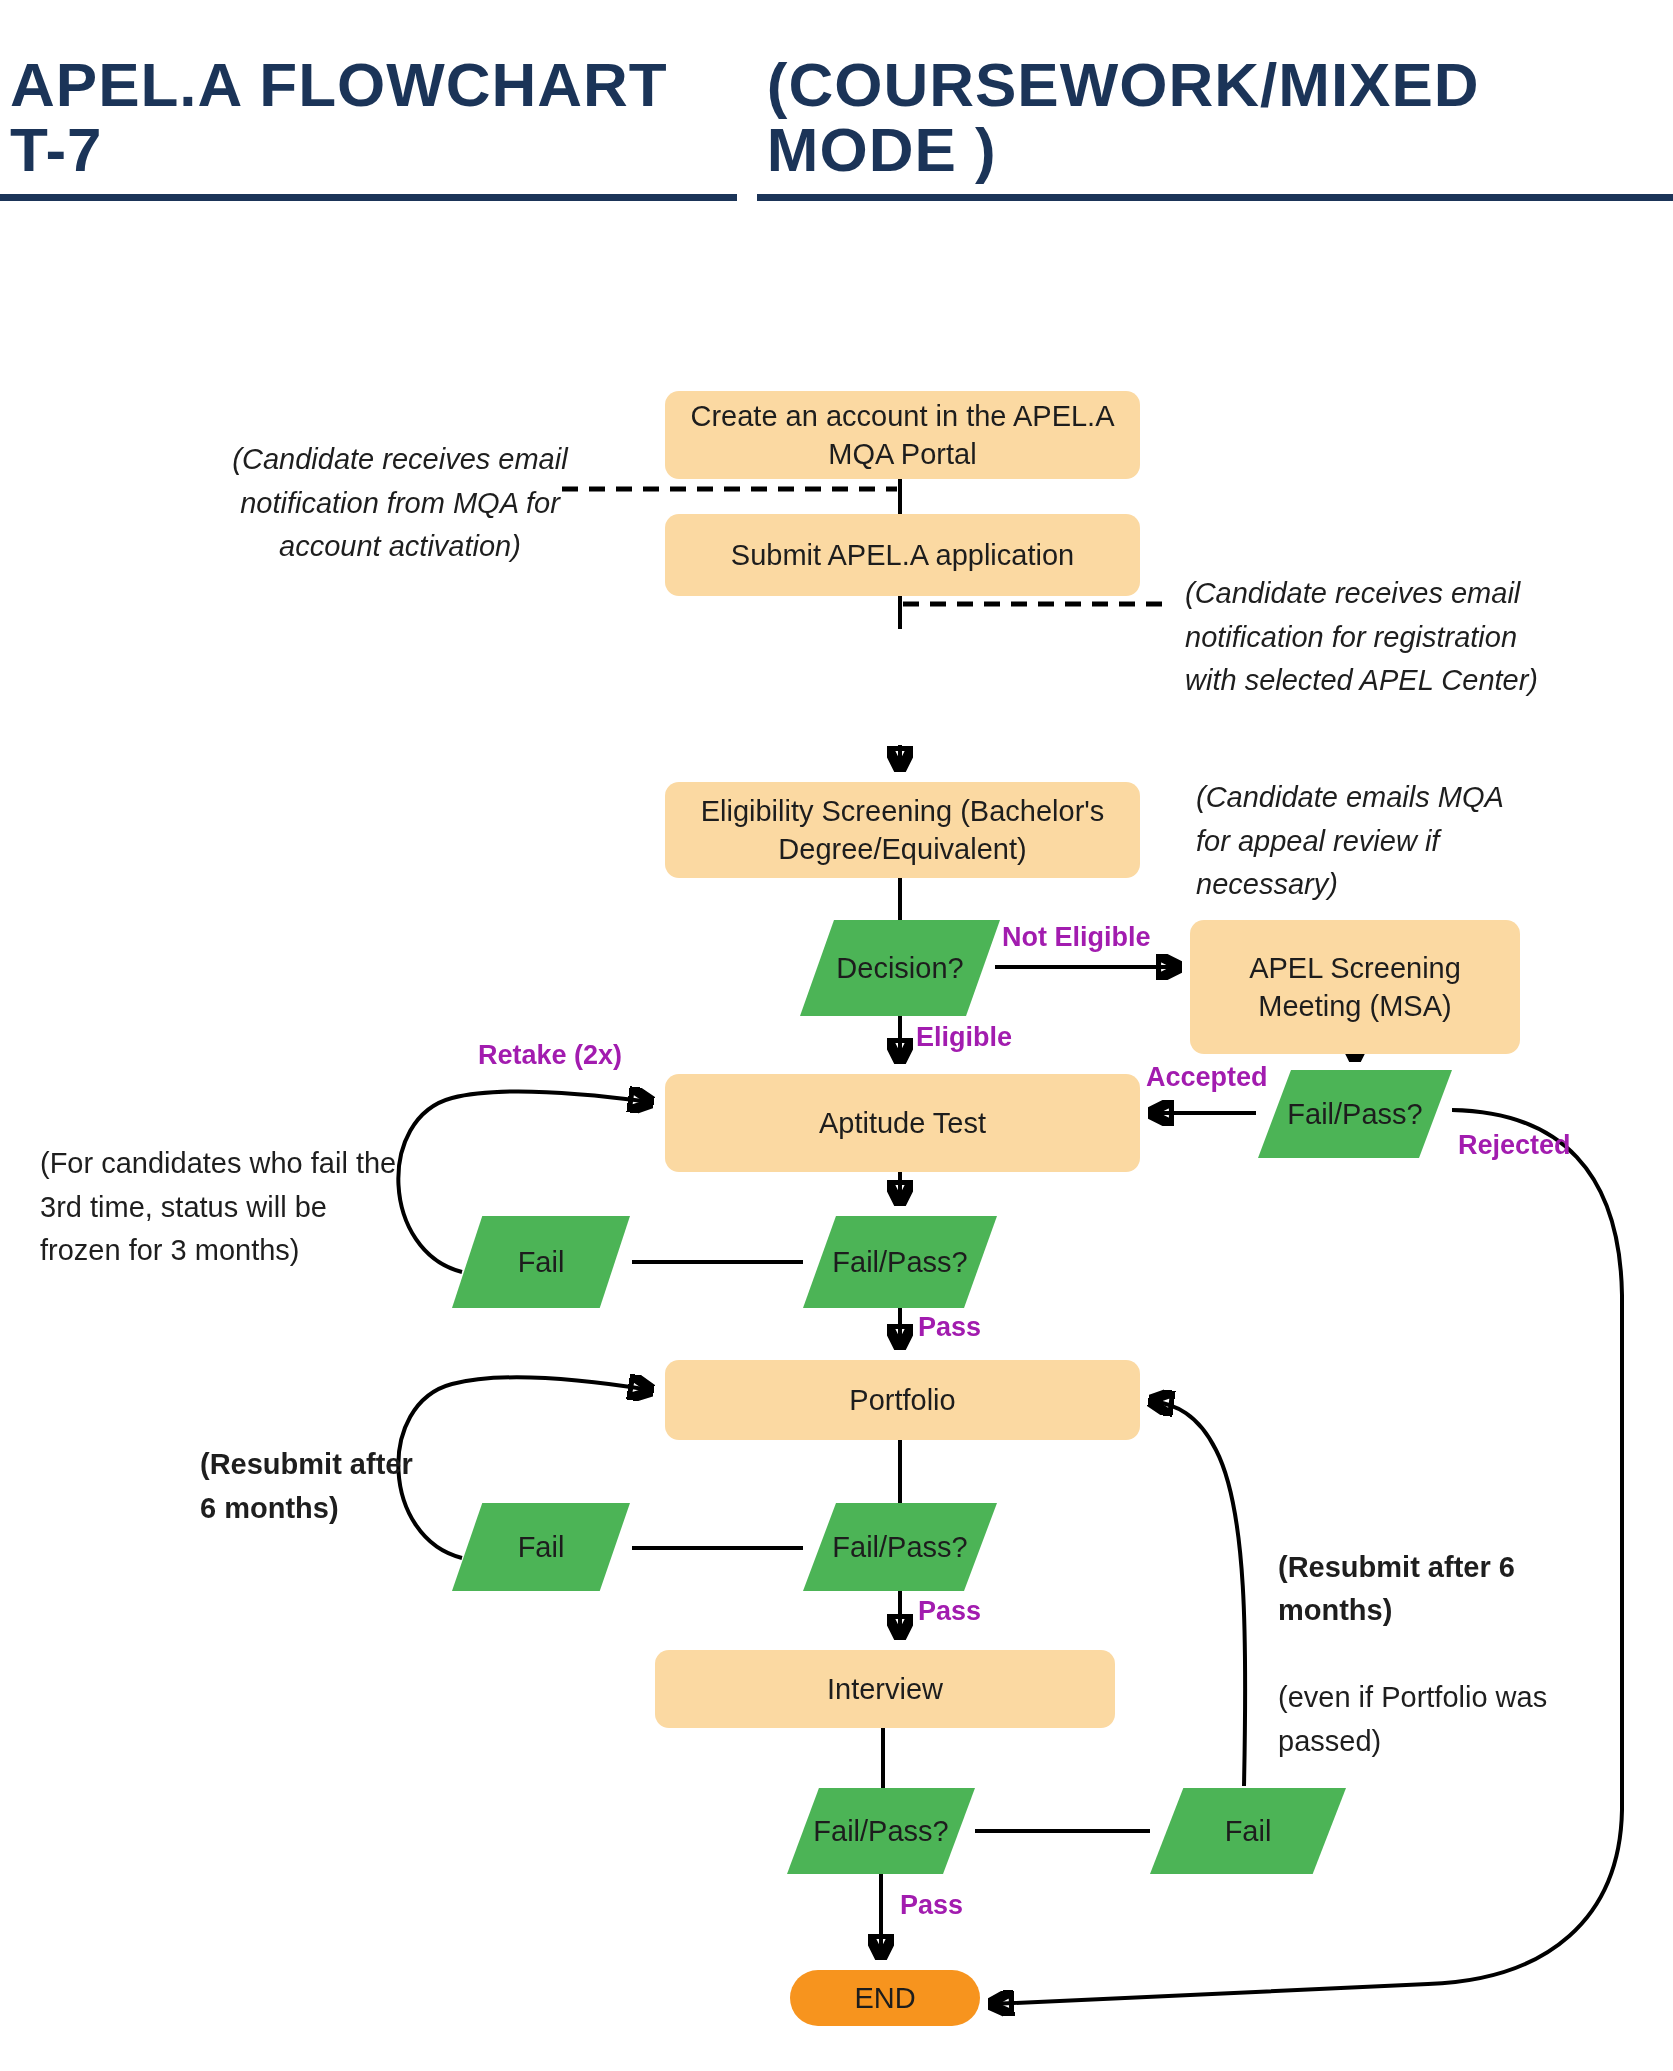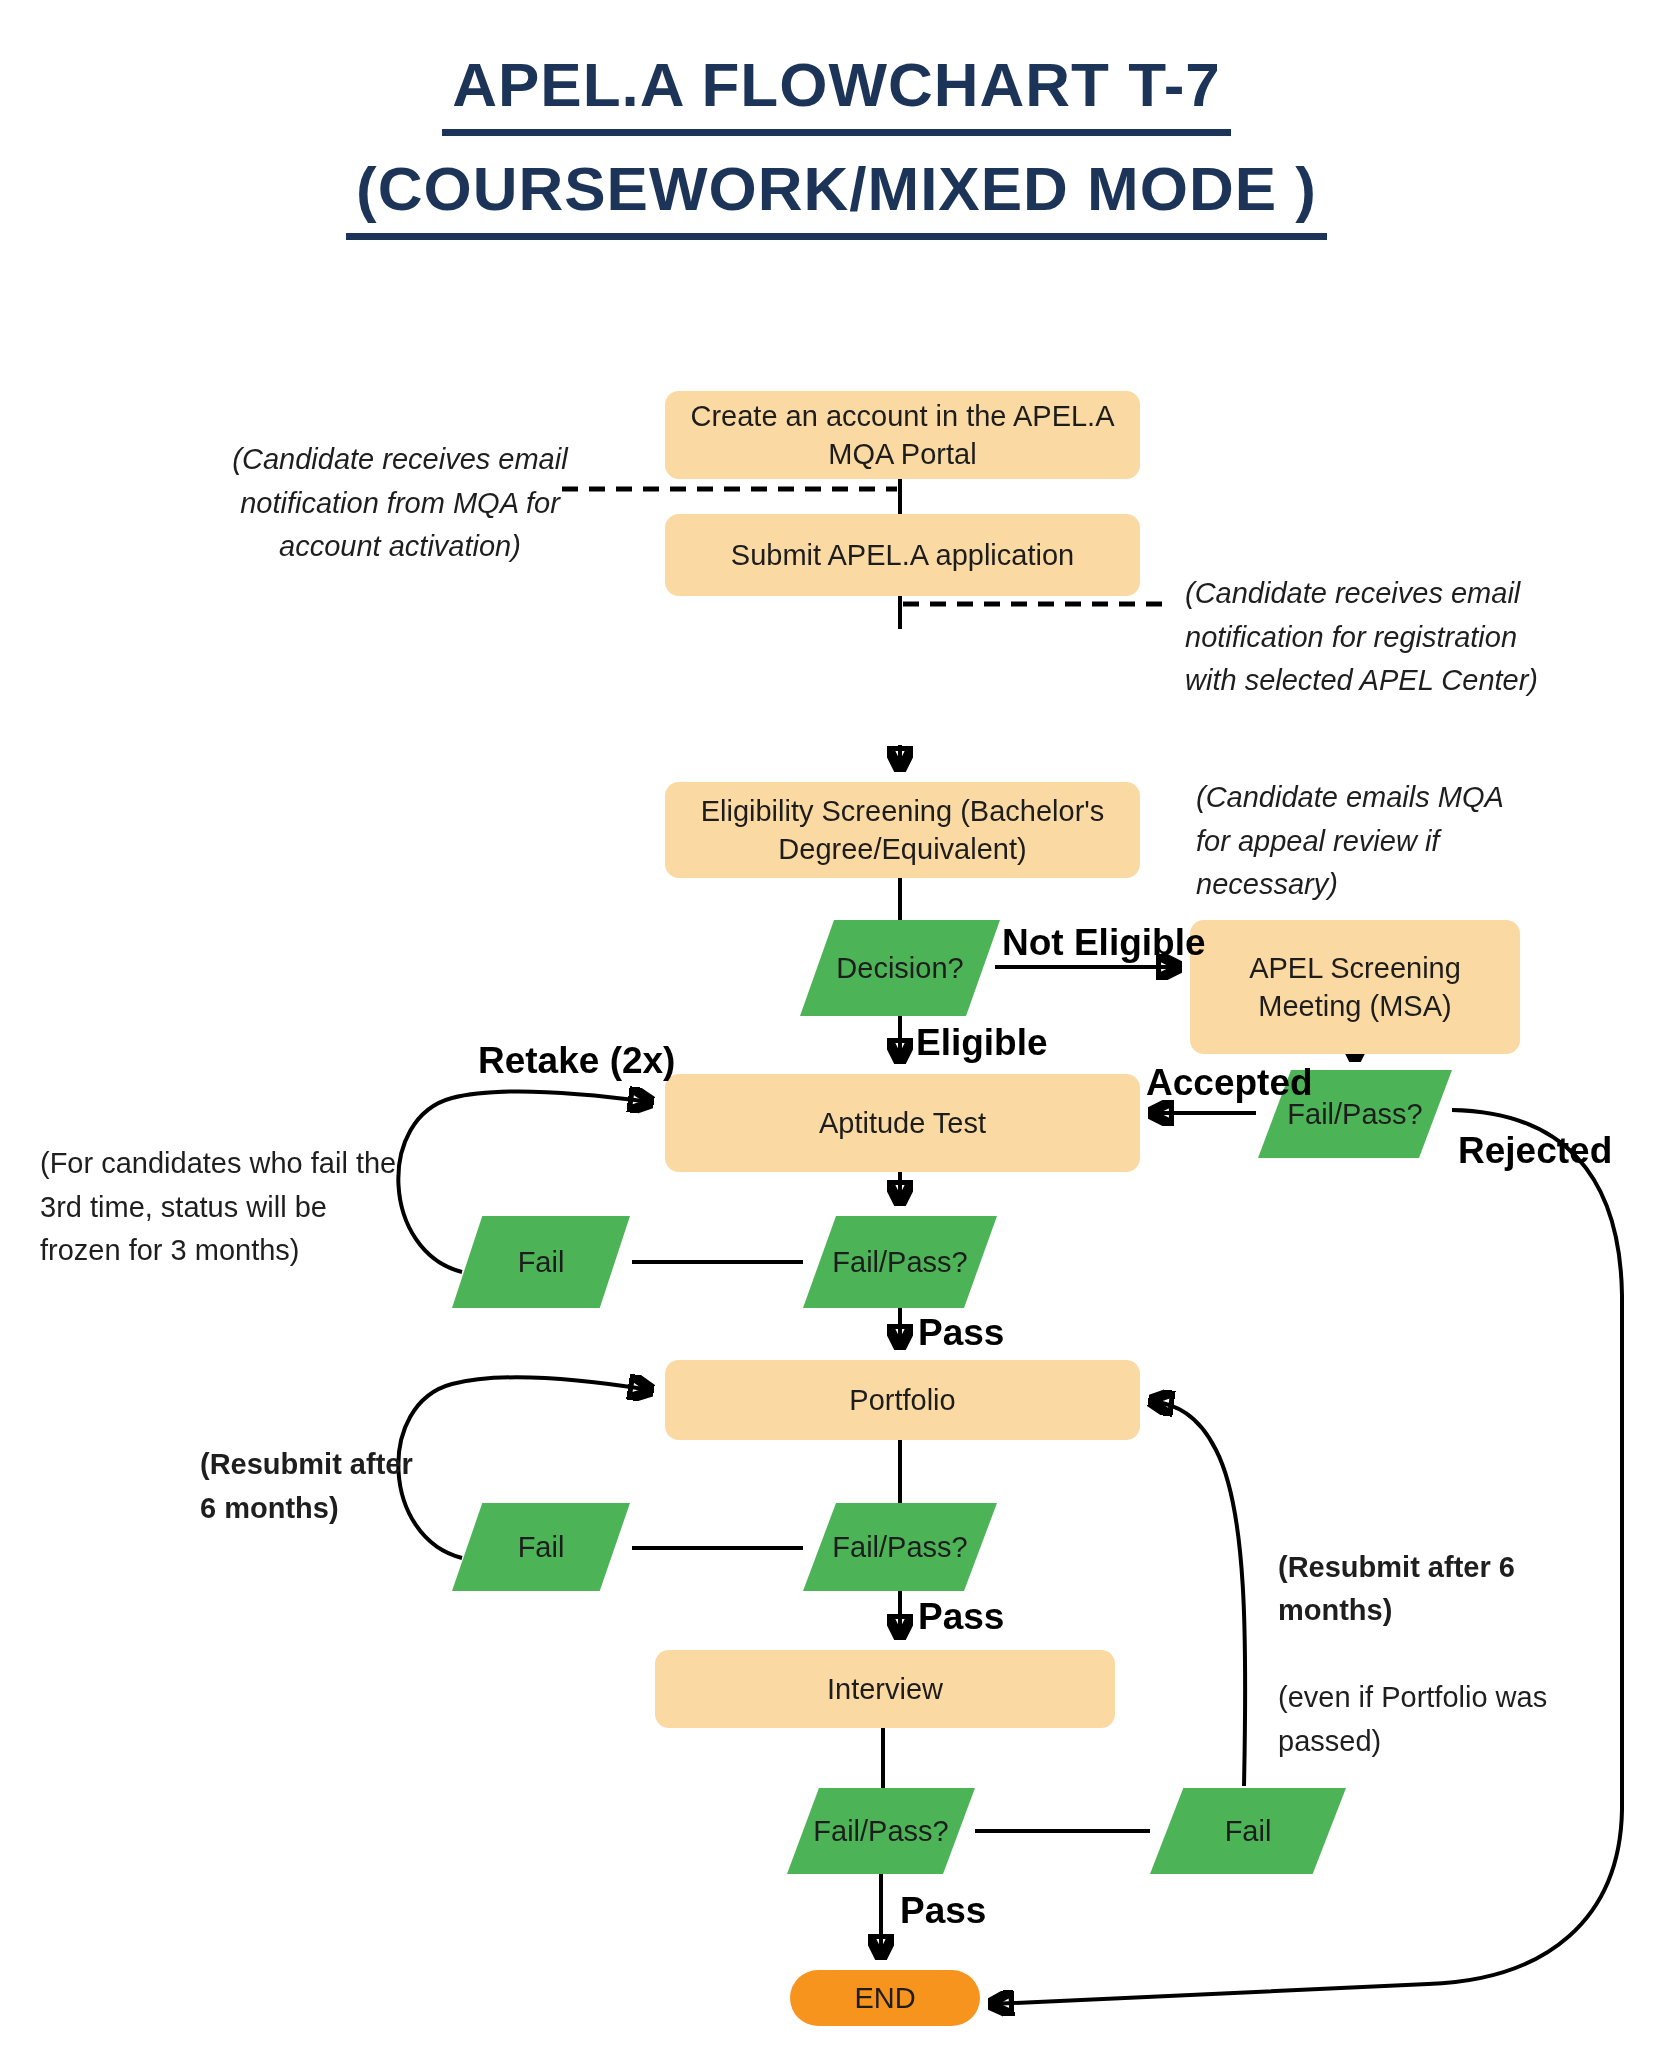--- a/index.html
+++ b/index.html
@@ -7,21 +7,21 @@
     position:relative;
     width:1673px;height:2071px;
     background:#ffffff;
     font-family:"Liberation Sans","DejaVu Sans",sans-serif;
     color:var(--text-color,#1e1e1e);
     overflow:hidden;
   }
   
   .title-wrap{
     position:absolute;top:52px;left:0;right:0;
-    display:flex;flex-direction:column;align-items:center;gap:20px;
+    display:flex;flex-direction:row;align-items:center;gap:20px;
     z-index:3;
   }
   .title-line{
     display:inline-block;
     font-size:62px;font-weight:800;letter-spacing:1px;
     color:var(--title-color,#1B3458);
     border-bottom:7px solid var(--title-color,#1B3458);
     padding:0 10px 12px 10px;
     line-height:1.05;
   }
@@ -46,21 +46,21 @@
     background:var(--decision-fill,#4CB456);
     clip-path:polygon(17% 0,100% 0,83% 100%,0 100%);
   }
   .terminator{
     background:var(--end-fill,#F7941E);
     border-radius:40px;
   }
   
   .edge-label{
     position:absolute;z-index:3;
-    font-size:37px;font-weight:700;color:#000000;
+    font-size:27px;font-weight:700;color:#a21caf;
     white-space:nowrap;
   }
   .annot{
     position:absolute;z-index:3;
     font-size:29px;line-height:1.5;
     white-space:pre-line;color:#1e1e1e;
   }
   .annot.italic{font-style:italic;}
   .annot.bold{font-weight:700;}
   .annot.center{text-align:center;}

